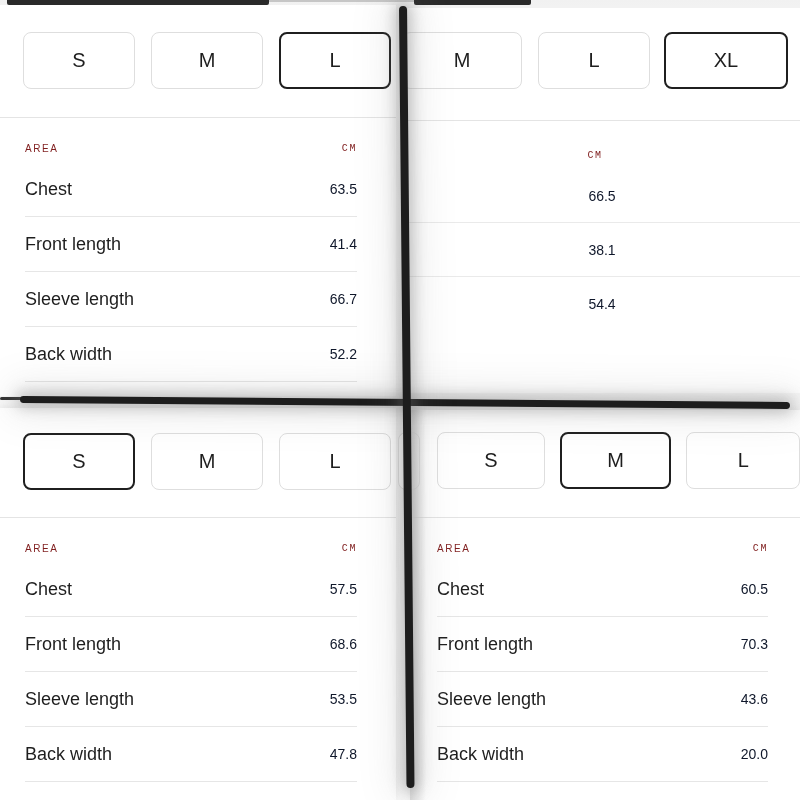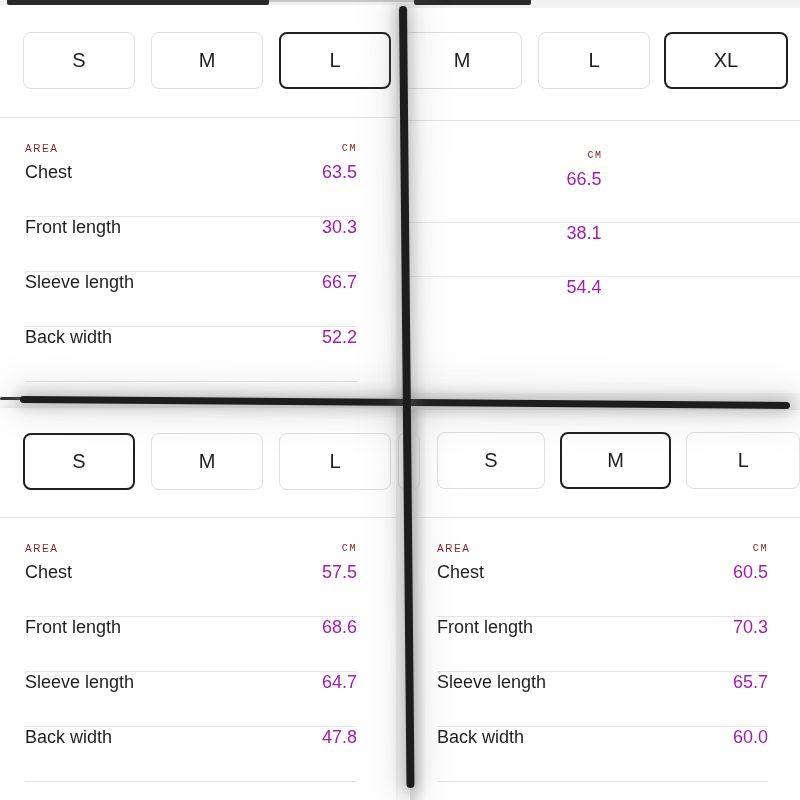--- a/index.html
+++ b/index.html
@@ -58,26 +58,26 @@
   .p-tl .tbl,.p-bl .tbl{padding:0 39px 0 25px;}
   .p-br .tbl{padding:0 32px 0 27px;}
   .p-tr .tbl{padding:0;}
 
   .thead{display:flex;align-items:flex-end;position:relative;height:44px;padding-bottom:8px;box-sizing:border-box;}
   .p-tr .thead{height:48px;}
   .hdr{font-size:10px;letter-spacing:1.6px;color:#7f1d1d;}
   .hdr-unit{margin-left:auto;font-family:Liberation Mono, monospace;}
   .p-tr .hdr-unit{position:absolute;left:127px;width:120px;text-align:center;margin:0;bottom:8px;}
 
-  .trow{display:flex;align-items:flex-start;height:55px;border-bottom:1px solid #e6e6e6;position:relative;box-sizing:border-box;}
+  .trow{display:flex;align-items:center;height:55px;border-bottom:1px solid #e6e6e6;position:relative;box-sizing:border-box;}
   .p-tr .trow{height:54px;border-color:#eaeaea;}
   .p-tr .trow:last-child{border-bottom:none;text-decoration:underline;}
   .cell-label{font-size:18px;color:#1e1e1e;}
-  .cell-value{font-size:18px;color:#a21caf;margin-left:auto;}
-  .p-tr .cell-value{position:absolute;left:116px;width:120px;text-align:center;margin:0;}
+  .cell-value{font-size:14px;color:#0f172a;margin-left:auto;}
+  .p-tr .cell-value{position:absolute;left:134px;width:120px;text-align:center;margin:0;}
 
   
   .top-bar{position:absolute;background:#2a2a2a;z-index:4;}
   .top-bar-1{left:7px;top:0;width:262px;height:5px;border-radius:0 0 2px 2px;}
   .top-bar-2{left:414px;top:0;width:117px;height:5px;border-radius:0 0 2px 2px;}
   .top-thin-line{position:absolute;left:266px;top:0;width:152px;height:2px;background:#c6c6c6;z-index:3;}
 
   
   .v-line{
     position:absolute;left:399px;top:6px;width:8px;height:782px;
@@ -110,21 +110,21 @@
       <div class="thead">
         <span class="hdr">AREA</span>
         <span class="hdr hdr-unit">CM</span>
       </div>
       <div class="trow">
         <span class="cell-label">Chest</span>
         <span class="cell-value">63.5</span>
       </div>
       <div class="trow">
         <span class="cell-label">Front length</span>
-        <span class="cell-value">30.3</span>
+        <span class="cell-value">41.4</span>
       </div>
       <div class="trow">
         <span class="cell-label">Sleeve length</span>
         <span class="cell-value">66.7</span>
       </div>
       <div class="trow">
         <span class="cell-label">Back width</span>
         <span class="cell-value">52.2</span>
       </div>
     </div>
@@ -168,21 +168,21 @@
       <div class="trow">
         <span class="cell-label">Chest</span>
         <span class="cell-value">57.5</span>
       </div>
       <div class="trow">
         <span class="cell-label">Front length</span>
         <span class="cell-value">68.6</span>
       </div>
       <div class="trow">
         <span class="cell-label">Sleeve length</span>
-        <span class="cell-value">64.7</span>
+        <span class="cell-value">53.5</span>
       </div>
       <div class="trow">
         <span class="cell-label">Back width</span>
         <span class="cell-value">47.8</span>
       </div>
     </div>
 </div>
 
 <div class="panel p-br">
   <div class="cut-button-sliver"></div>
@@ -200,25 +200,25 @@
       <div class="trow">
         <span class="cell-label">Chest</span>
         <span class="cell-value">60.5</span>
       </div>
       <div class="trow">
         <span class="cell-label">Front length</span>
         <span class="cell-value">70.3</span>
       </div>
       <div class="trow">
         <span class="cell-label">Sleeve length</span>
-        <span class="cell-value">65.7</span>
+        <span class="cell-value">43.6</span>
       </div>
       <div class="trow">
         <span class="cell-label">Back width</span>
-        <span class="cell-value">60.0</span>
+        <span class="cell-value">20.0</span>
       </div>
     </div>
 </div>
 
 <div class="top-thin-line"></div>
 <div class="top-bar top-bar-1"></div>
 <div class="top-bar top-bar-2"></div>
 
 <div class="h-line-tail"></div>
 <div class="h-line"></div>

